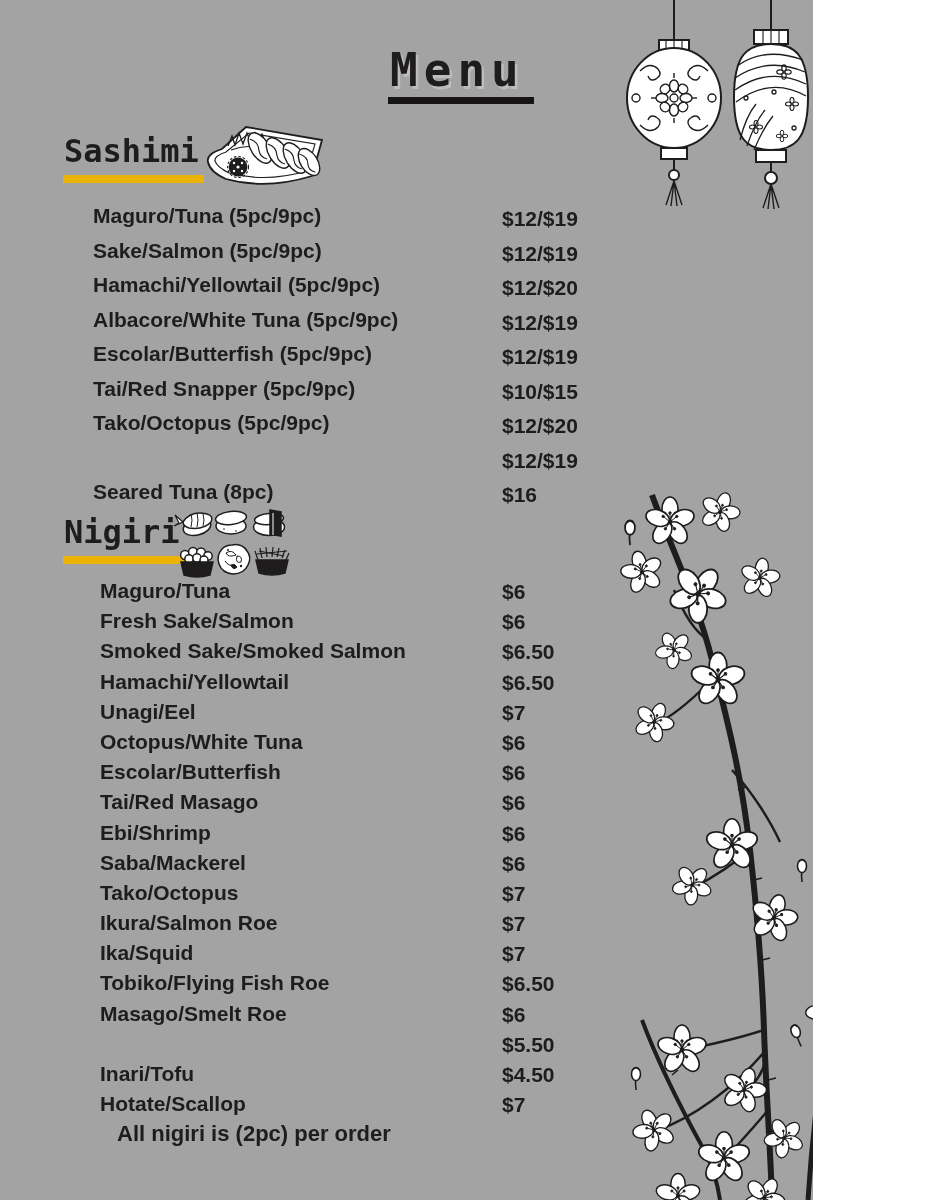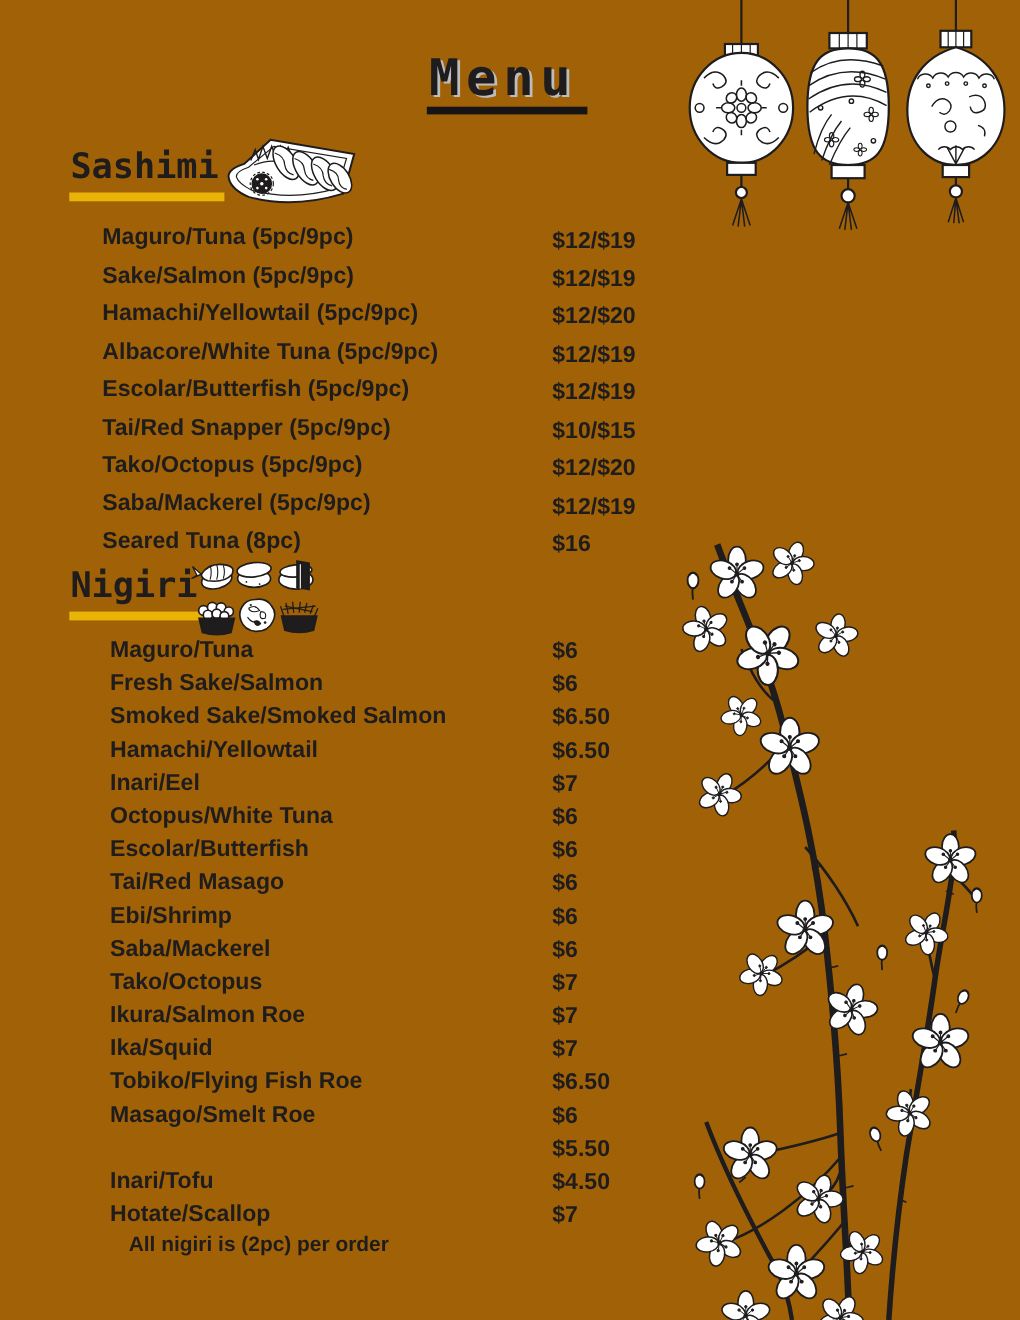--- a/index.html
+++ b/index.html
@@ -1,17 +1,17 @@
 <!DOCTYPE html>
 <html><head>
 <meta charset="utf-8">
 <style>
   html,body { margin:0; padding:0; background:#fff; }
   .page {
-    position:relative; width:927px; height:1200px; background:#a16207;
+    position:relative; width:813px; height:1200px; background:#a3a3a3;
     overflow:hidden; font-family:"Liberation Sans", sans-serif; color:#1e1c1c;
   }
   .menu-title {
     position:absolute; left:388px; top:46px;
     font-family:"DejaVu Sans Mono", monospace; font-weight:bold;
     font-size:46px; line-height:1.08; letter-spacing:6px;
     border-bottom:7px solid #161414; padding:0 9px 1px 2px;
     text-shadow:2.5px 2.5px 0 #bdbdbd;
   }
   .section-heading {
@@ -23,21 +23,21 @@
   #nigiri-heading  { left:63px; top:515px; }
   .menu-list { position:absolute; }
   #sashimi-list { left:93px;  top:204px; width:520px; }
   #nigiri-list  { left:100px; top:579px; width:520px; }
   .row { position:relative; font-size:21px; font-weight:bold; line-height:24px; }
   #sashimi-list .row { height:34.5px; }
   #nigiri-list  .row { height:30.2px; }
   .price { position:absolute; top:1px; }
   #sashimi-list .price { left:409px; top:3px;text-align:center; }
   #nigiri-list  .price { left:402px; }
-  .note { position:absolute; left:117px; top:1121px; font-size:19px; font-weight:bold; }
+  .note { position:absolute; left:117px; top:1121px; font-size:22px; font-weight:bold; }
   svg.deco { position:absolute; display:block; }
   #lanterns      { left:613px; top:0; }
   #sashimi-plate { left:198px; top:106px; }
   #sushi-set     { left:168px; top:499px; }
   #blossom       { left:612px; top:490px; }
 </style>
 </head>
 <body>
 
 <div class="page">
@@ -209,21 +209,20 @@
         <span class="name">Tai/Red Snapper (5pc/9pc)</span>
         <span class="price">$10/$15</span>
       </div>
 
       <div class="row">
         <span class="name">Tako/Octopus (5pc/9pc)</span>
         <span class="price">$12/$20</span>
       </div>
 
       <div class="row">
-        <span class="name">Saba/Mackerel (5pc/9pc)</span>
         <span class="price">$12/$19</span>
       </div>
 
       <div class="row">
         <span class="name">Seared Tuna (8pc)</span>
         <span class="price">$16</span>
       </div>
     </div>
 
   <div id="nigiri-heading" class="section-heading">Nigiri</div>
@@ -297,21 +296,21 @@
         <span class="name">Smoked Sake/Smoked Salmon</span>
         <span class="price">$6.50</span>
       </div>
 
       <div class="row">
         <span class="name">Hamachi/Yellowtail</span>
         <span class="price">$6.50</span>
       </div>
 
       <div class="row">
-        <span class="name">Inari/Eel</span>
+        <span class="name">Unagi/Eel</span>
         <span class="price">$7</span>
       </div>
 
       <div class="row">
         <span class="name">Octopus/White Tuna</span>
         <span class="price">$6</span>
       </div>
 
       <div class="row">
         <span class="name">Escolar/Butterfish</span>

